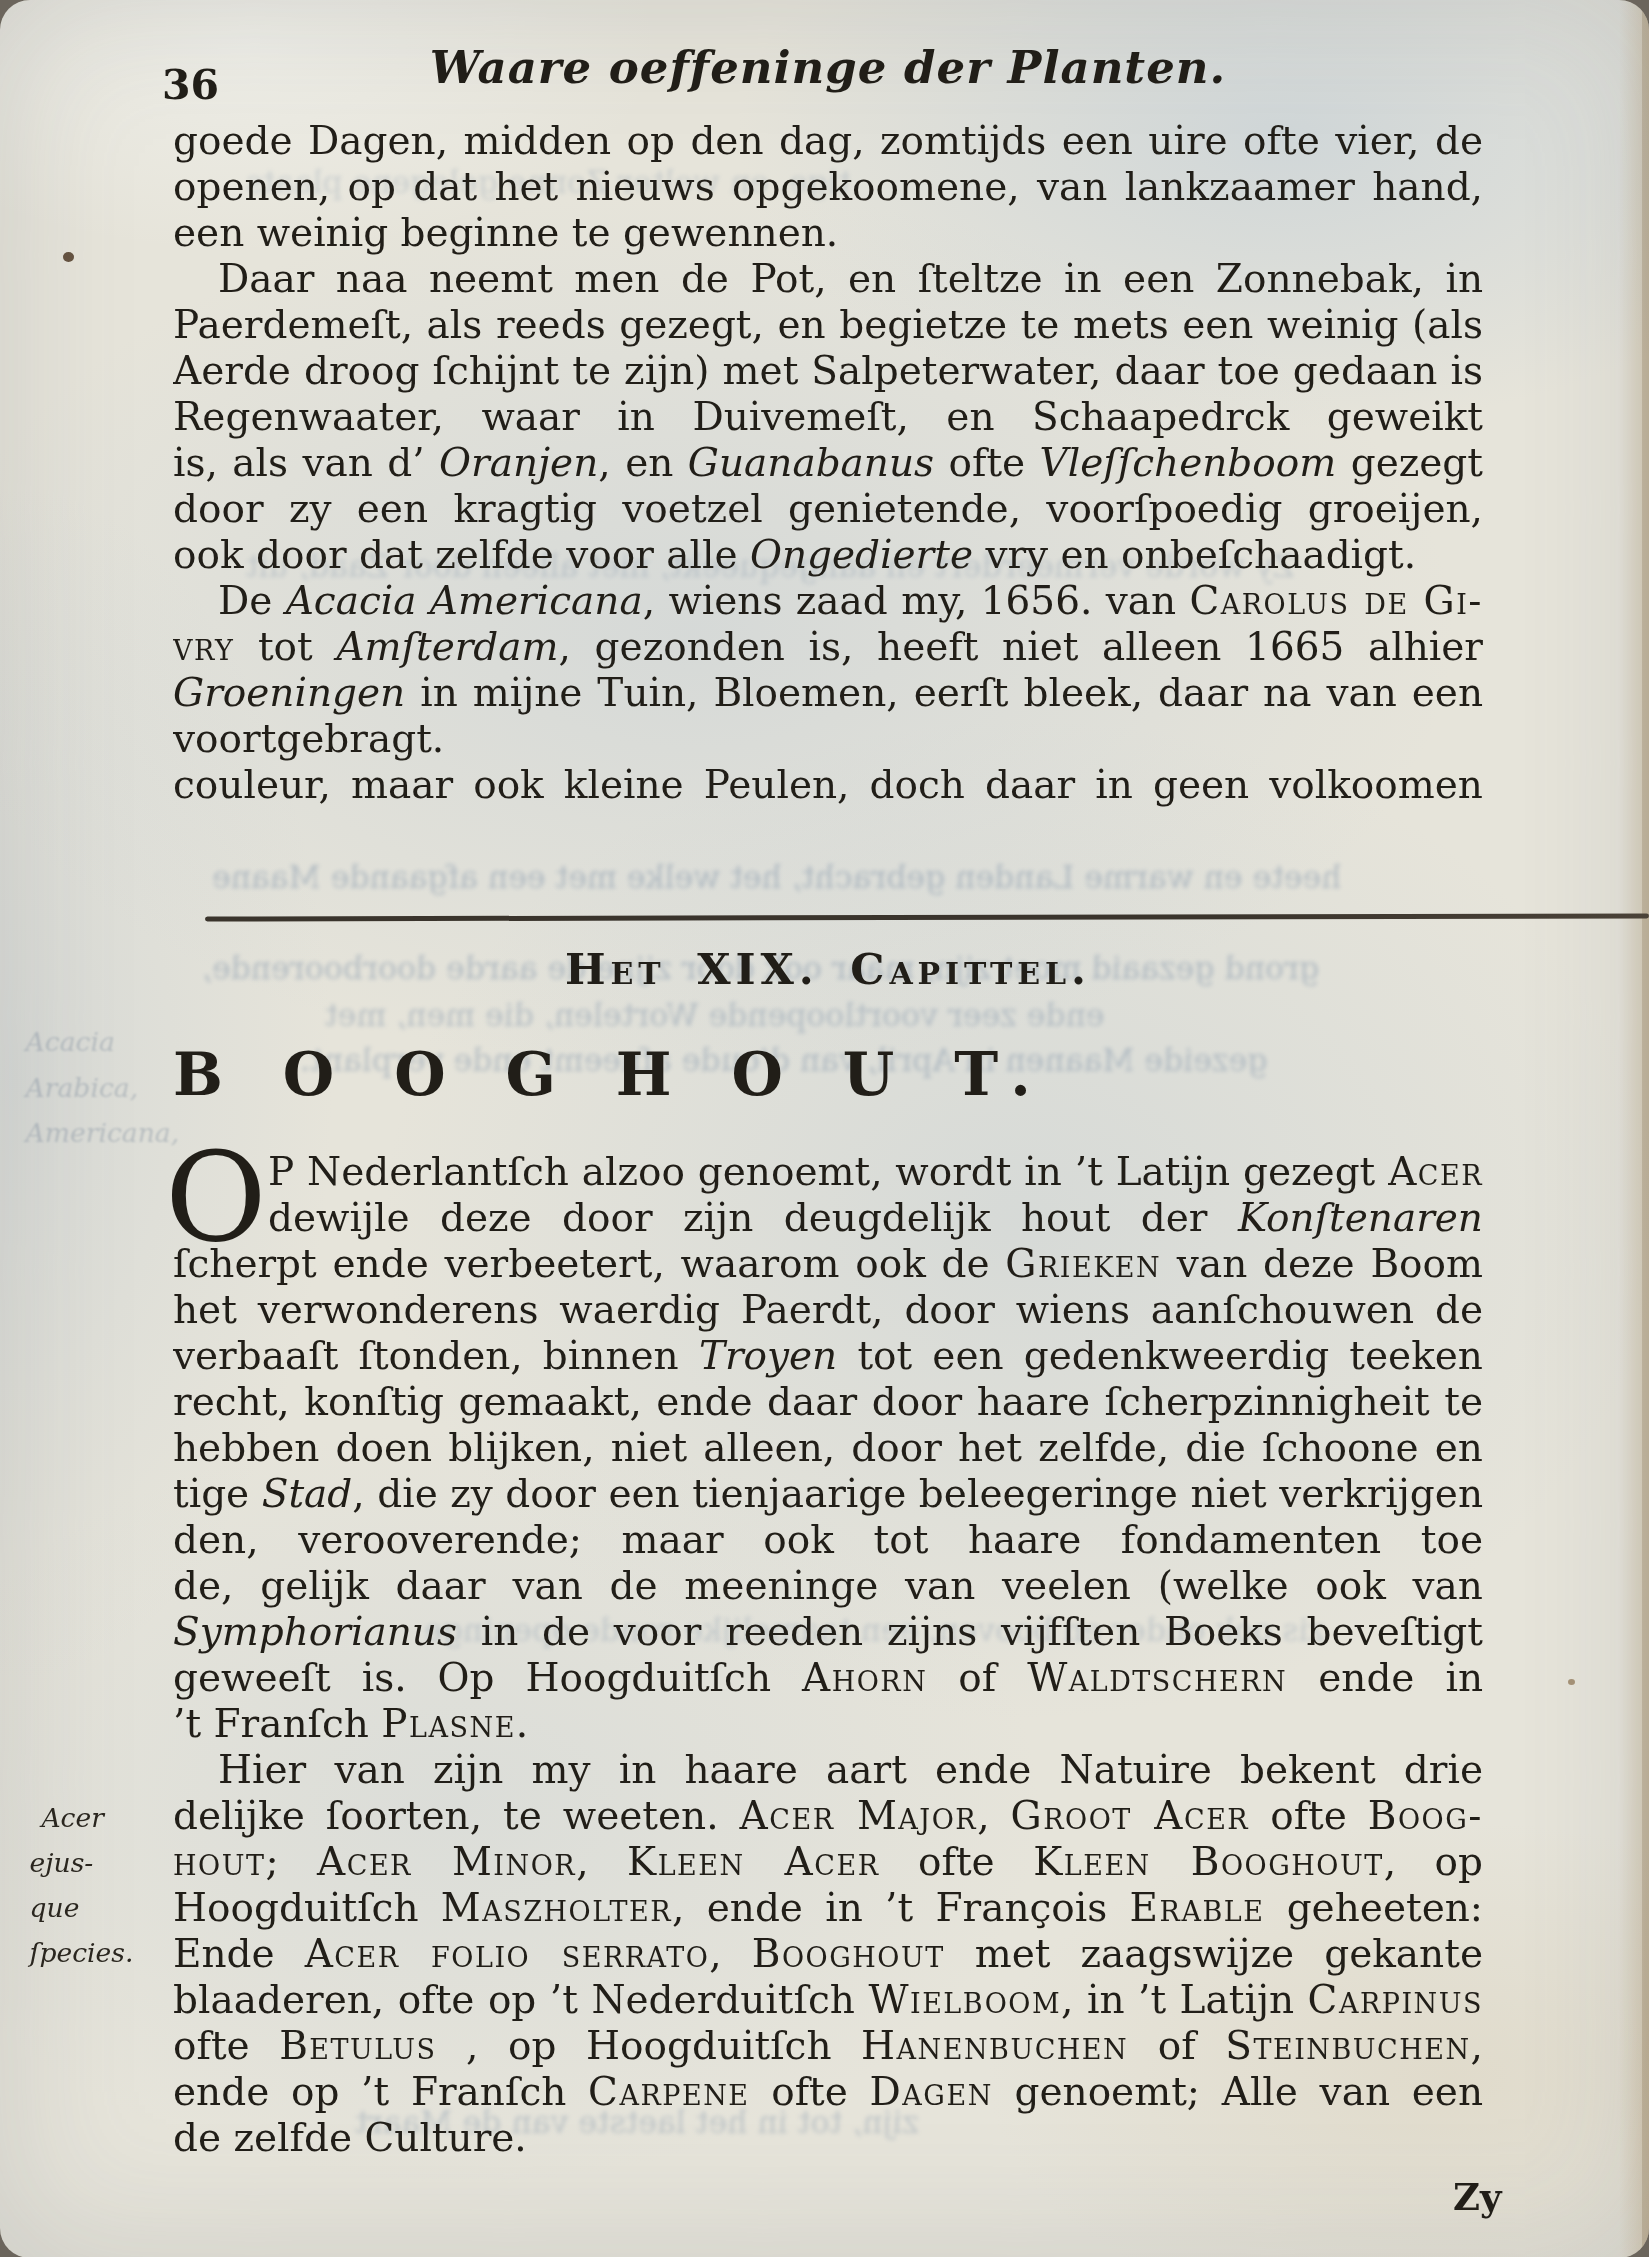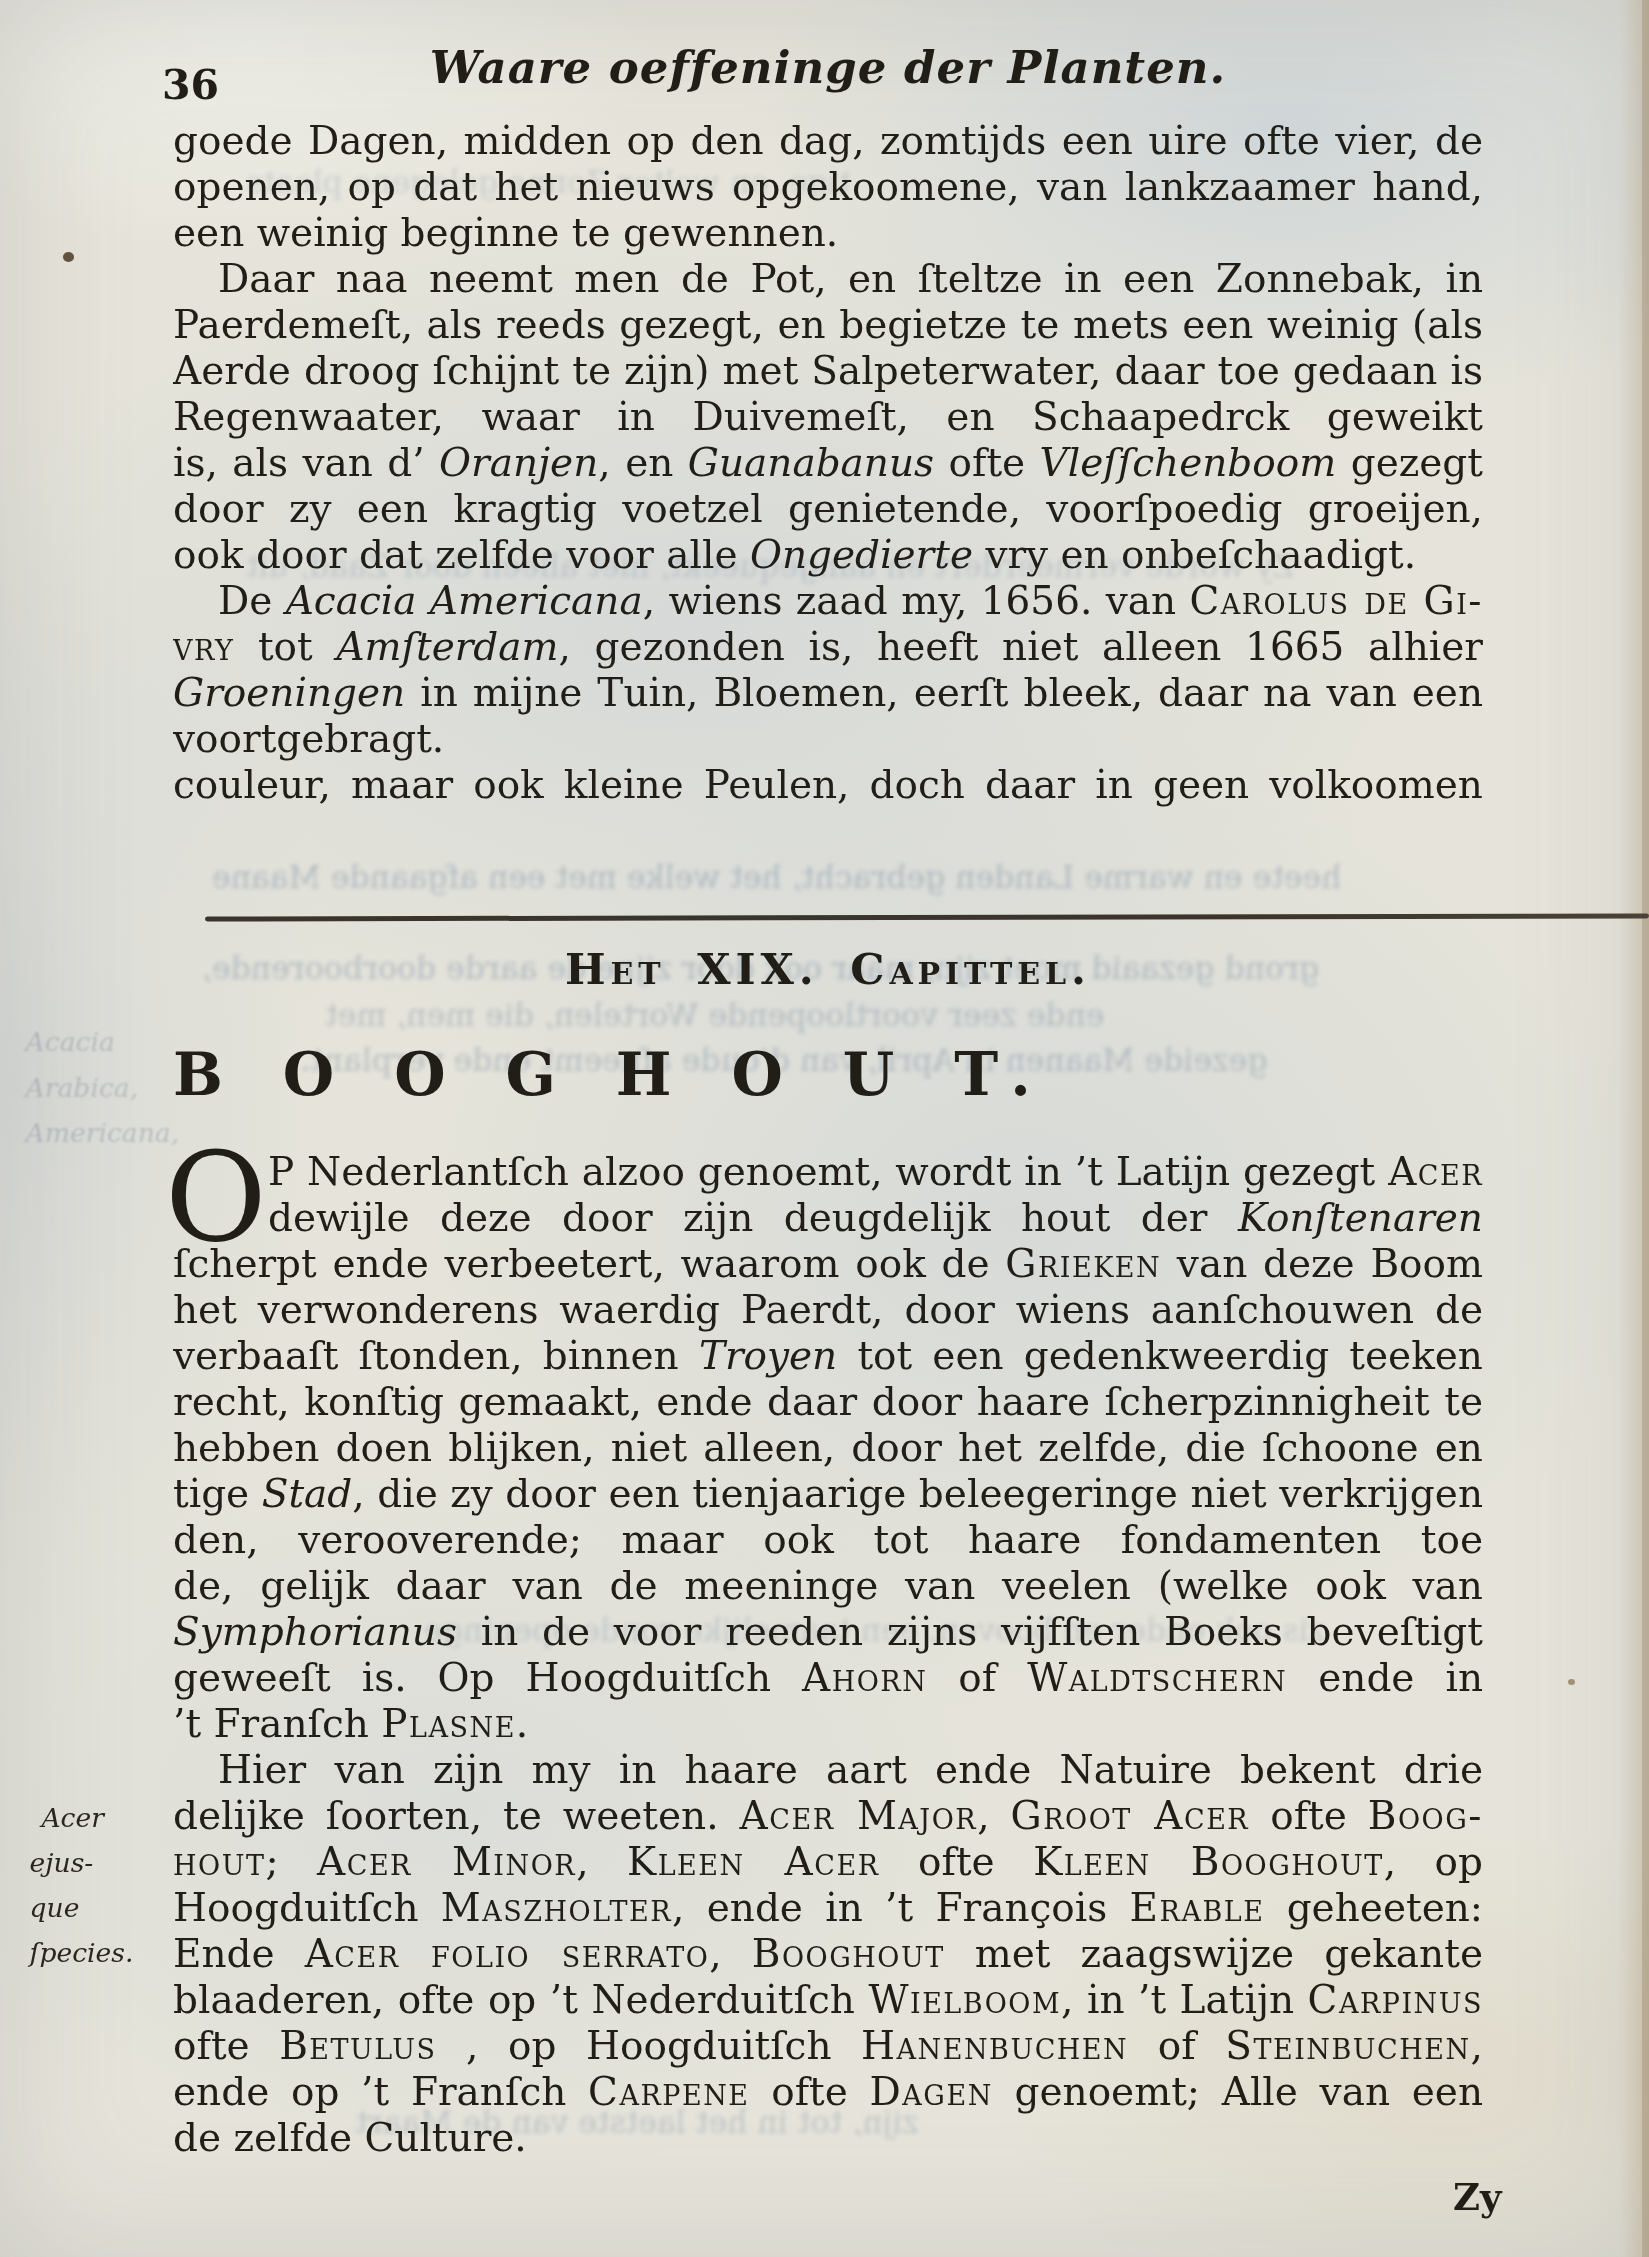--- a/index.html
+++ b/index.html
@@ -12,20 +12,21 @@
     background-color:#e6e4da;
     background-image:
       radial-gradient(ellipse 887px 473px at 78% 6%, rgba(186,201,214,.50), transparent 62%),
       radial-gradient(ellipse 1231px 709px at 42% 28%, rgba(182,196,210,.34), transparent 62%),
       radial-gradient(ellipse 1034px 808px at 62% 54%, rgba(178,194,208,.30), transparent 62%),
       radial-gradient(ellipse 936px 611px at 28% 80%, rgba(188,201,212,.26), transparent 62%),
       radial-gradient(ellipse 749px 414px at 88% 92%, rgba(212,200,173,.33), transparent 62%),
       radial-gradient(ellipse 512px 965px at 1% 48%, rgba(172,187,202,.24), transparent 62%),
       radial-gradient(ellipse 591px 296px at 15% 2%, rgba(240,240,234,.8), transparent 70%);
     box-shadow:inset 0 0 138px rgba(90,95,105,.18);
+    border-radius:30px;
   }
   
   .edge-right{position:absolute;top:0;right:0;bottom:0;width:29.6px;
     background:linear-gradient(to right, rgba(0,0,0,0), rgba(168,140,96,.30));}
   .edge-seam{position:absolute;top:0;right:0;bottom:0;width:6.9px;background:rgba(118,94,58,.22);}
   .fleck{position:absolute;border-radius:50%;}
   .fleck.f1{left:63px;top:252px;width:10.8px;height:9.9px;background:#4d3a27;opacity:.85;}
   .fleck.f2{left:1568px;top:1679px;width:6.9px;height:5.9px;background:#7a5c35;opacity:.6;}
   
   .ghost{position:absolute;white-space:nowrap;font-size:31.5px;color:#76twenty;}

